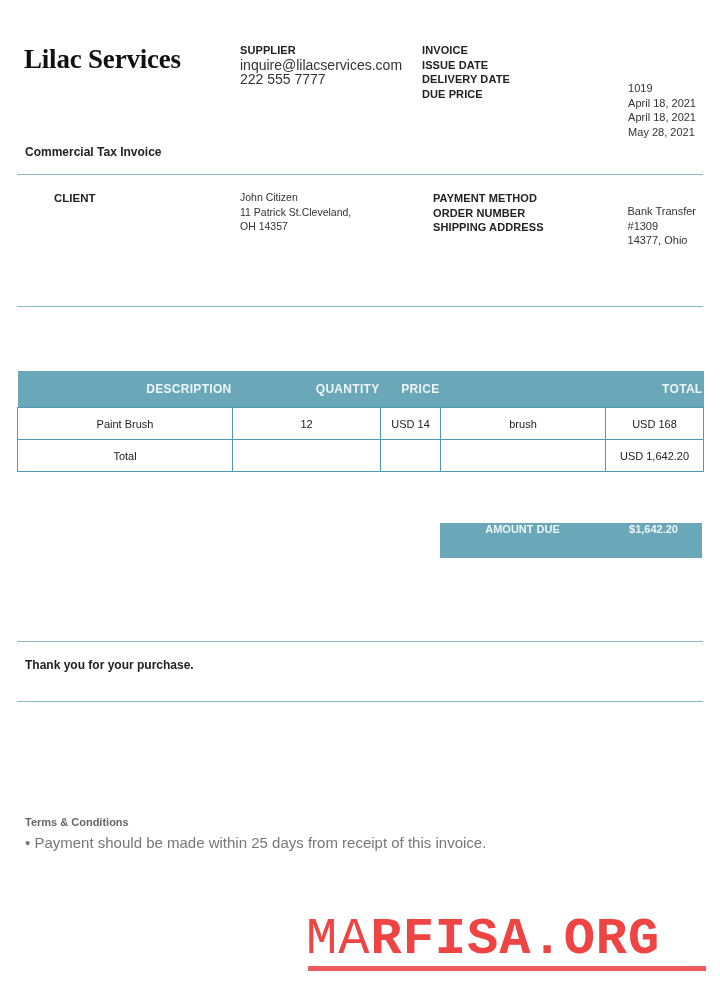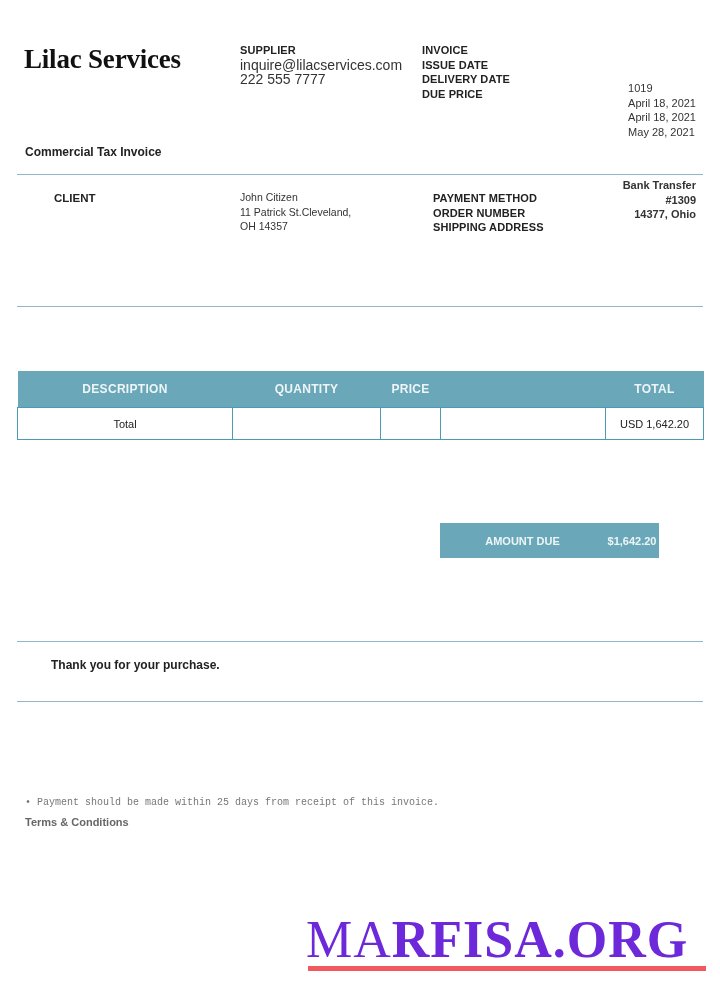--- a/index.html
+++ b/index.html
@@ -16,45 +16,45 @@
     .label-b { font-weight: bold; color: #222; letter-spacing: 0.1px; }
     .supplier { left: 240px; top: 43px; }
     .supplier .c { color: #333; font-size: 14px; }
     .inv-labels { left: 422px; top: 43px; }
     .inv-values { right: 24px; top: 61px; text-align: left; color: #333; margin-top: 20px; }
     .doc-title { left: 25px; top: 145px; font-size: 12px; font-weight: bold; color: #222; }
     .hr { position: absolute; left: 17px; width: 686px; height: 0; border-top: 1.5px solid #8fb7c9; }
     .client-label { left: 25px; top: 192px; font-size: 11.5px; font-weight: bold; color: #222; margin-left: 29px; }
     .client-info { left: 240px; top: 190px; color: #333; font-size: 10.5px; }
     .pay-labels { left: 422px; top: 191px; margin-left: 11px; }
-    .pay-values { right: 24px; top: 178px; text-align: right; color: #333; font-weight: bold; }
+    .pay-values { right: 24px; top: 204px; text-align: left; color: #333; }
 
     table.items {
       position: absolute; left: 17px; top: 371px; width: 686px;
       border-collapse: collapse; font-size: 11px; table-layout: fixed;
     }
     table.items th {
       background: #6aa8b9; color: #eef5f7; font-weight: bold; font-size: 12px;
-      height: 34px; letter-spacing: 0.3px; border: none;
+      height: 34px; letter-spacing: 0.3px; border: none; text-align: right;
     }
     table.items td {
       border: 1px solid #4c9ab3; text-align: center; height: 29px; color: #222;
     }
     .amount-due {
-      left: 440px; top: 523px; width: 219px; height: 35px; background: #6aa8b9;
-      color: #eef5f7; font-weight: bold; font-size: 11px; display: flex; align-items: center;
+      left: 440px; top: 523px; width: 262px; height: 35px; background: #6aa8b9;
+      color: #eef5f7; font-weight: bold; font-size: 11px; display: flex; 
     }
     .amount-due .l { width: 165px; text-align: center; }
     .amount-due .v { flex: 1; text-align: center; }
-    .thanks { left: 25px; top: 658px; font-size: 12px; font-weight: bold; color: #222; margin-left: 26px; }
+    .thanks { left: 25px; top: 658px; font-size: 12px; font-weight: bold; color: #222; }
     .terms-title { left: 25px; top: 816px; font-size: 11px; font-weight: bold; color: #666; }
-    .terms { left: 25px; top: 794px; font-size: 10px; color: #777; line-height: 18px; font-family: Liberation Mono, monospace; }
+    .terms { left: 25px; top: 834px; font-size: 15px; color: #777; line-height: 18px; }
     .watermark {
-      left: 306px; top: 910px; font-size: 52px; color: #6d28d9; letter-spacing: 1px;
-      font-family: Liberation Serif, serif; line-height: 60px;
+      left: 306px; top: 910px; font-size: 52px; color: #ef4444; letter-spacing: 1px;
+      font-family: Liberation Mono, monospace; line-height: 60px;
     }
     .watermark .thin { font-weight: normal; }
     .watermark .bold { font-weight: bold; }
     .wm-underline { left: 308px; top: 966px; width: 398px; height: 5px; background: #f05a5f; }
   </style>
 </head>
 <body>
 
 <div class="abs company">Lilac Services</div>
 
@@ -110,20 +110,27 @@
     <tr>
       <th>DESCRIPTION</th>
       <th>QUANTITY</th>
       <th>PRICE</th>
       <th></th>
       <th>TOTAL</th>
     </tr>
   </thead>
   <tbody>
     <tr>
+      <td>Paint Brush</td>
+      <td>12</td>
+      <td>USD 14</td>
+      <td>brush</td>
+      <td>USD 168</td>
+    </tr>
+    <tr>
       <td>Total</td>
       <td></td>
       <td></td>
       <td></td>
       <td>USD 1,642.20</td>
     </tr>
   </tbody>
 </table>
 
 <div class="abs amount-due">

